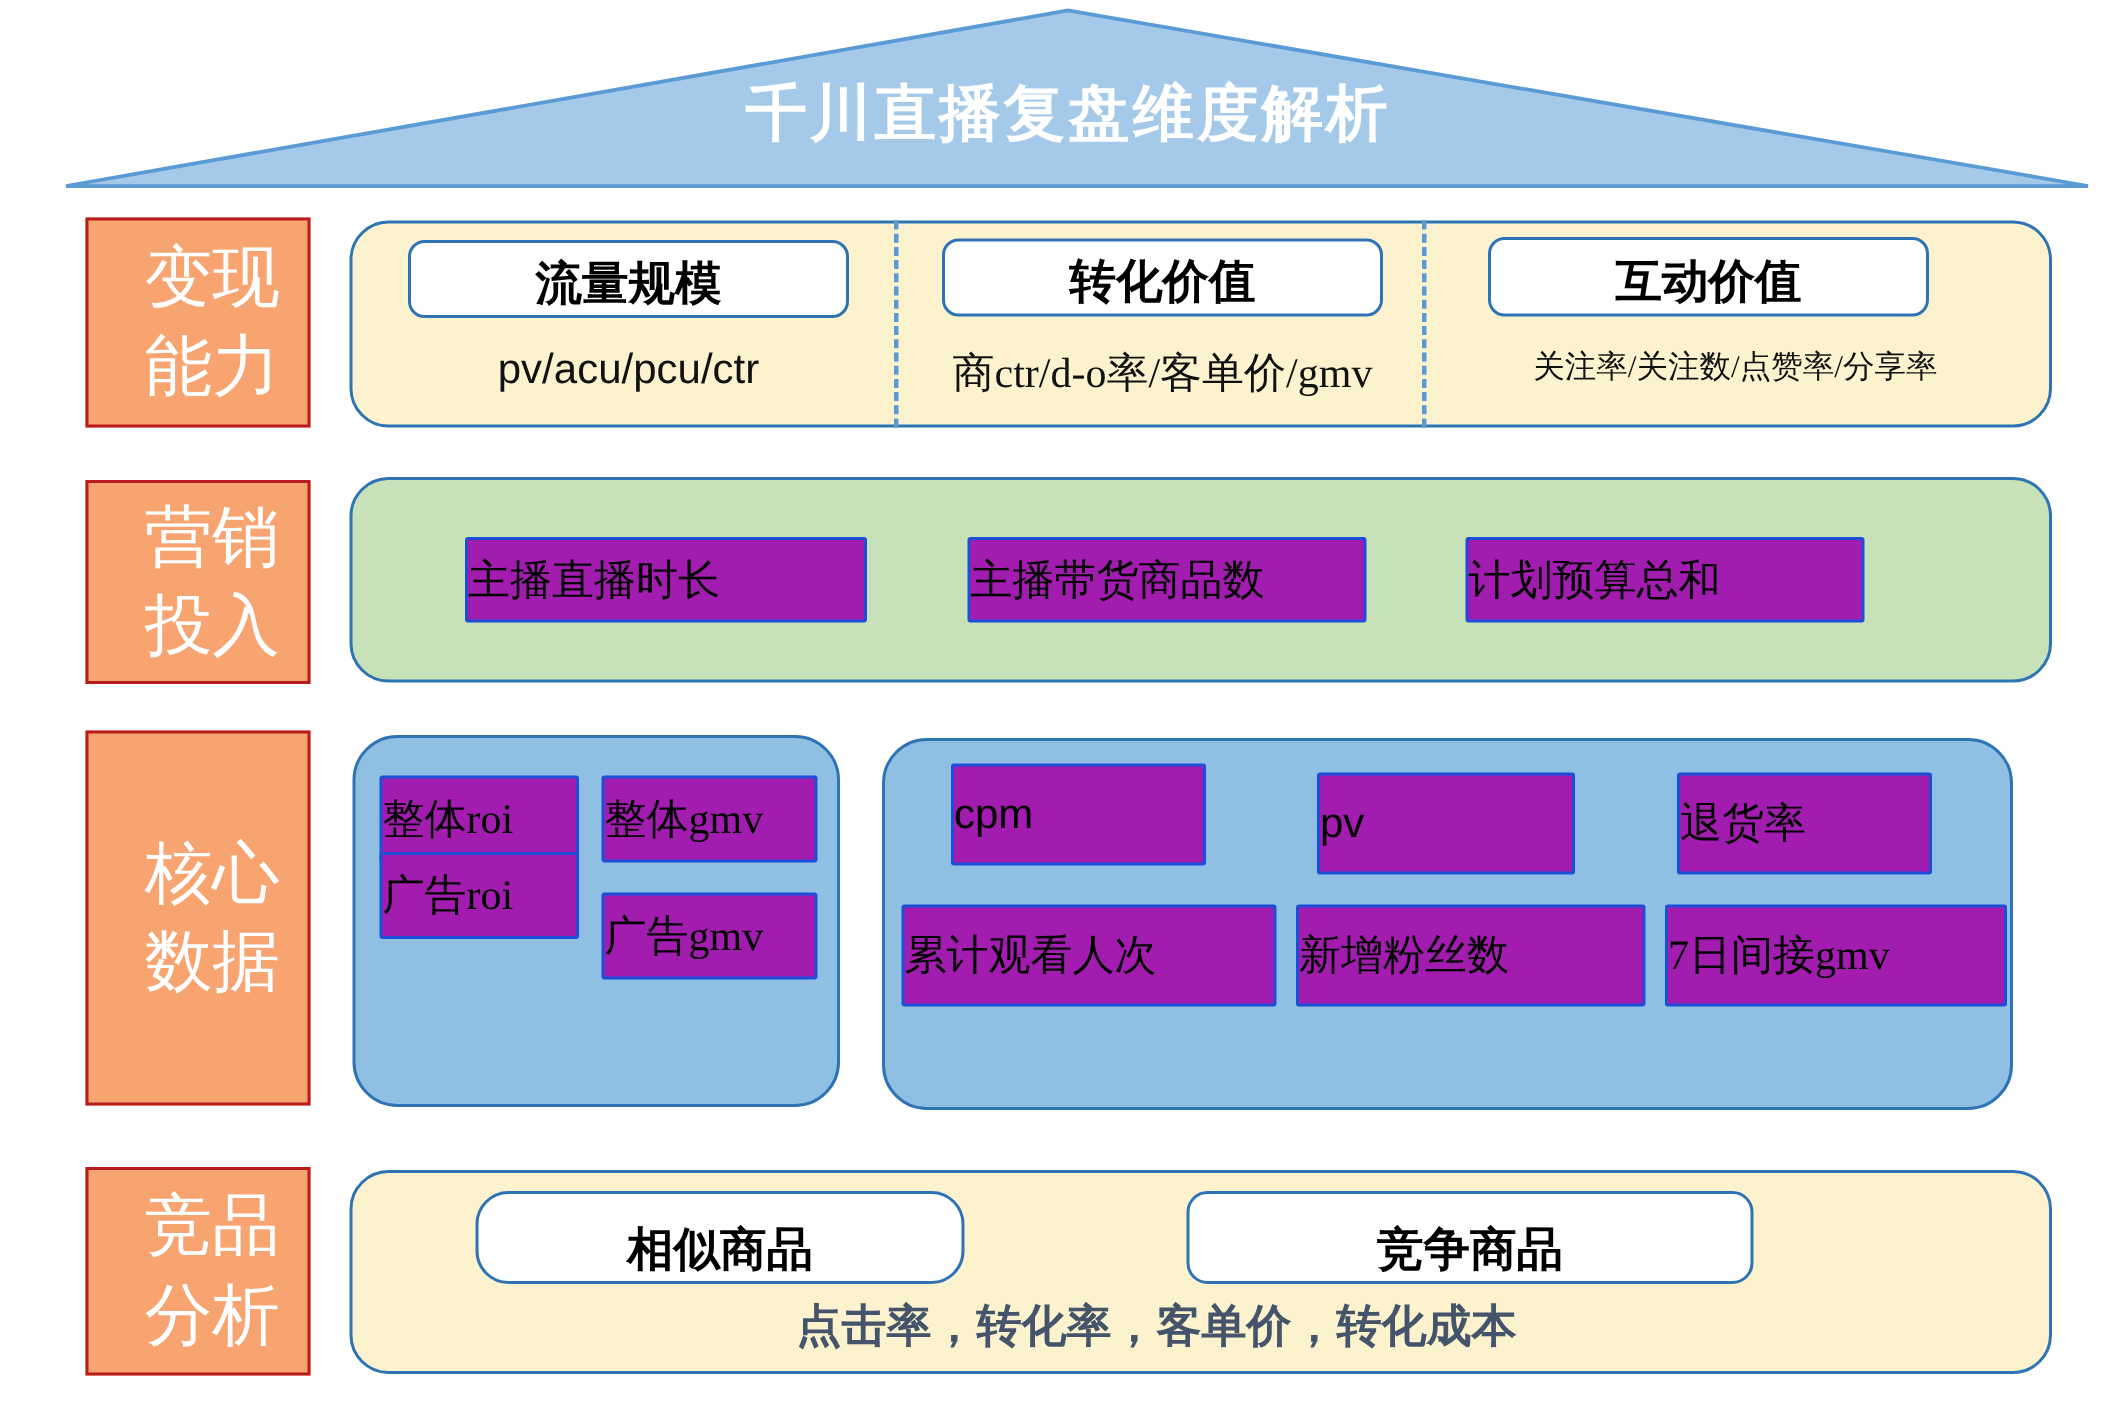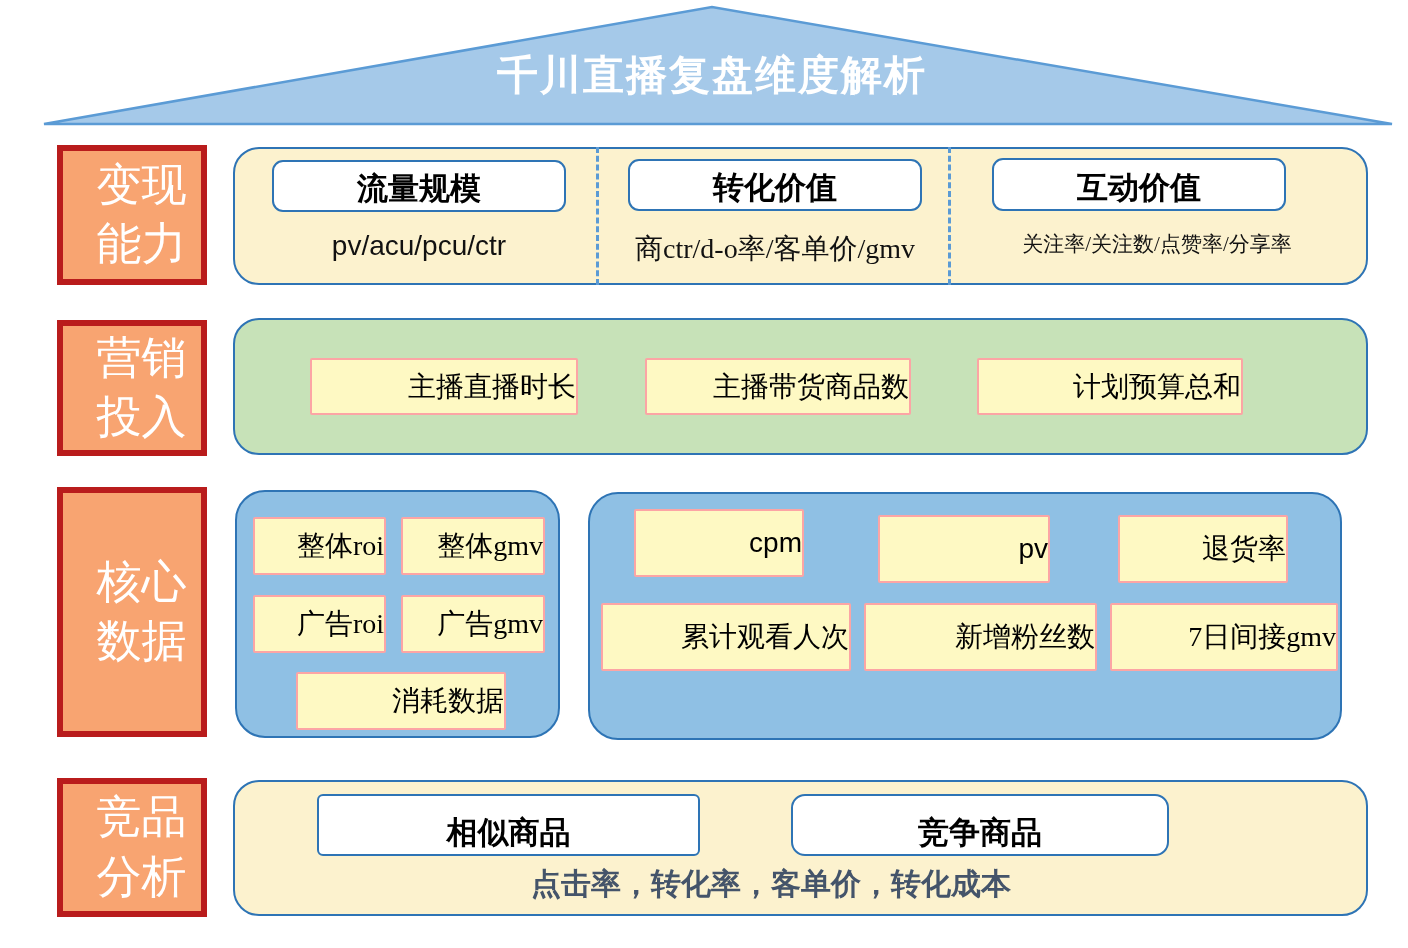--- a/index.html
+++ b/index.html
@@ -10,41 +10,41 @@
   .abs{position:absolute;box-sizing:border-box;}
   
   #roof{position:absolute;left:0;top:0;width:1408px;height:130px;}
   #diagram-title{
     position:absolute;left:312px;top:48px;width:800px;text-align:center;
     color:#ffffff;font-size:41px;font-weight:bold;letter-spacing:2px;
     font-family:"Liberation Serif",serif;
   }
   
   .row-label{
-    background:#F8A471;border:6px solid #b91c1c;color:#ffffff;
+    background:#F8A471;border:2px solid #b91c1c;color:#ffffff;
     display:flex;align-items:center;justify-content:center;
     font-family:"Liberation Serif",serif;font-size:45px;line-height:1.32;
     text-align:center;
     padding-left:19px;
   }
   .row-label span{display:block;width:2em;}
   
   .container{border:2.5px solid #2E74B5;border-radius:26px;}
   .c-yellow{background:#FCF2CE;}
   .c-green{background:#C7E2B8;}
   .c-blue{background:#8FC0E4;border-radius:30px;}
   
   .pill{
     background:#ffffff;border:2.5px solid #2E74B5;border-radius:11px;
     display:flex;align-items:flex-end;justify-content:center;
     font-size:31px;font-weight:bold;color:#000000;
   }
   .rect{
-    background:#fef9c3;border:2px solid #fca5a5;border-radius:2px;
-    display:flex;align-items:center;justify-content:flex-end;
+    background:#a21caf;border:2px solid #1d4ed8;border-radius:2px;
+    display:flex;align-items:center;justify-content:flex-start;
     font-size:28px;color:#000000;font-family:"Liberation Serif",serif;
   }
   .rect.latin{font-family:"Liberation Sans",sans-serif;}
   .metric-line{
     text-align:center;font-size:28px;color:#111111;
     font-family:"Liberation Serif",serif;
   }
   .metric-line.latin{font-family:"Liberation Sans",sans-serif;}
   .divider{border-left:3px dashed #5B9BD5;width:0;}
   #competitor-metrics{
@@ -101,28 +101,25 @@
     <span>核心数据</span>
   </div>
 
   <div class="abs container c-blue" style="left:235px;top:490px;width:325px;height:248px;"></div>
   <div class="abs rect" style="left:253px;top:517px;width:133px;height:58px;">
     <span>整体roi</span>
   </div>
   <div class="abs rect" style="left:401px;top:517px;width:144px;height:58px;">
     <span>整体gmv</span>
   </div>
-  <div class="abs rect" style="left:253px;top:595px;width:133px;height:58px;">
+  <div class="abs rect" style="left:253px;top:568px;width:133px;height:58px;">
     <span>广告roi</span>
   </div>
   <div class="abs rect" style="left:401px;top:595px;width:144px;height:58px;">
     <span>广告gmv</span>
-  </div>
-  <div class="abs rect" style="left:296px;top:672px;width:210px;height:58px;">
-    <span>消耗数据</span>
   </div>
 
   <div class="abs container c-blue" style="left:588px;top:492px;width:754px;height:248px;"></div>
   <div class="abs rect latin" style="left:634px;top:509px;width:170px;height:68px;">
     <span>cpm</span>
   </div>
   <div class="abs rect latin" style="left:878px;top:515px;width:172px;height:68px;">
     <span>pv</span>
   </div>
   <div class="abs rect" style="left:1118px;top:515px;width:170px;height:68px;">
@@ -135,21 +132,21 @@
     <span>新增粉丝数</span>
   </div>
   <div class="abs rect" style="left:1110px;top:603px;width:228px;height:68px;">
     <span>7日间接gmv</span>
   </div>
 
   <div class="abs row-label" style="left:57px;top:778px;width:150px;height:139px;">
     <span>竞品分析</span>
   </div>
   <div class="abs container c-yellow" style="left:233px;top:780px;width:1135px;height:136px;"></div>
-  <div class="abs pill" style="left:317px;top:794px;width:383px;height:62px;border-radius:6px;">
+  <div class="abs pill" style="left:317px;top:794px;width:326px;height:62px;border-radius:22px;">
     <span>相似商品</span>
   </div>
   <div class="abs pill" style="left:791px;top:794px;width:378px;height:62px;border-radius:14px;">
     <span>竞争商品</span>
   </div>
   <div id="competitor-metrics" class="abs" style="left:386px;top:864px;width:770px;">点击率，转化率，客单价，转化成本</div>
 
 </div>
 
 </body></html>

